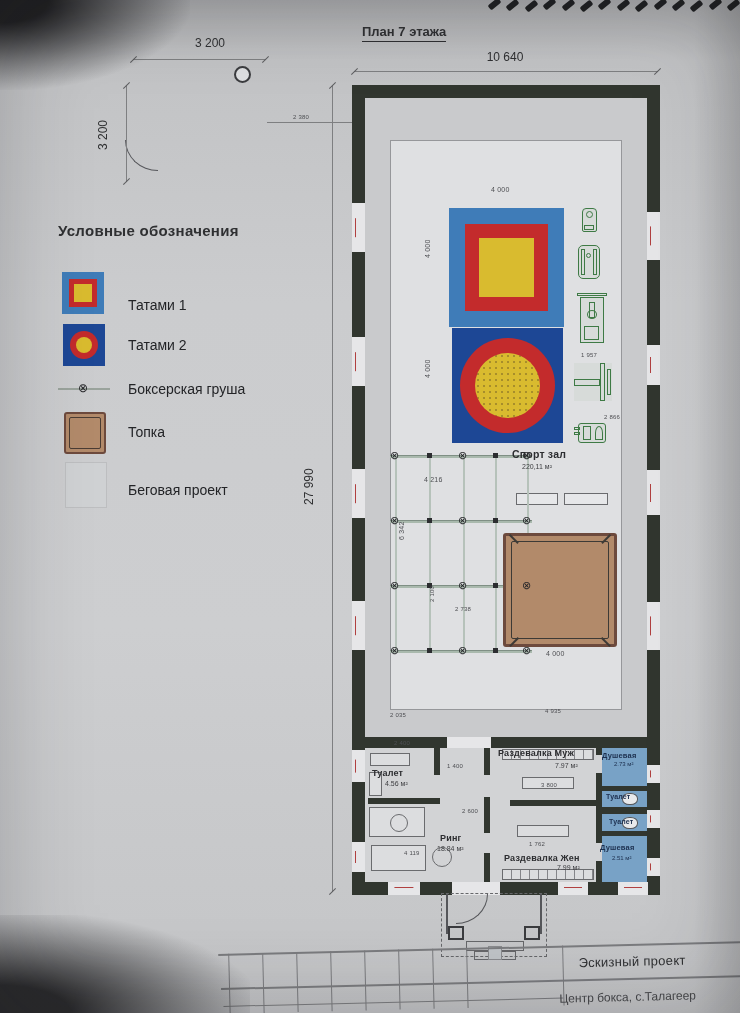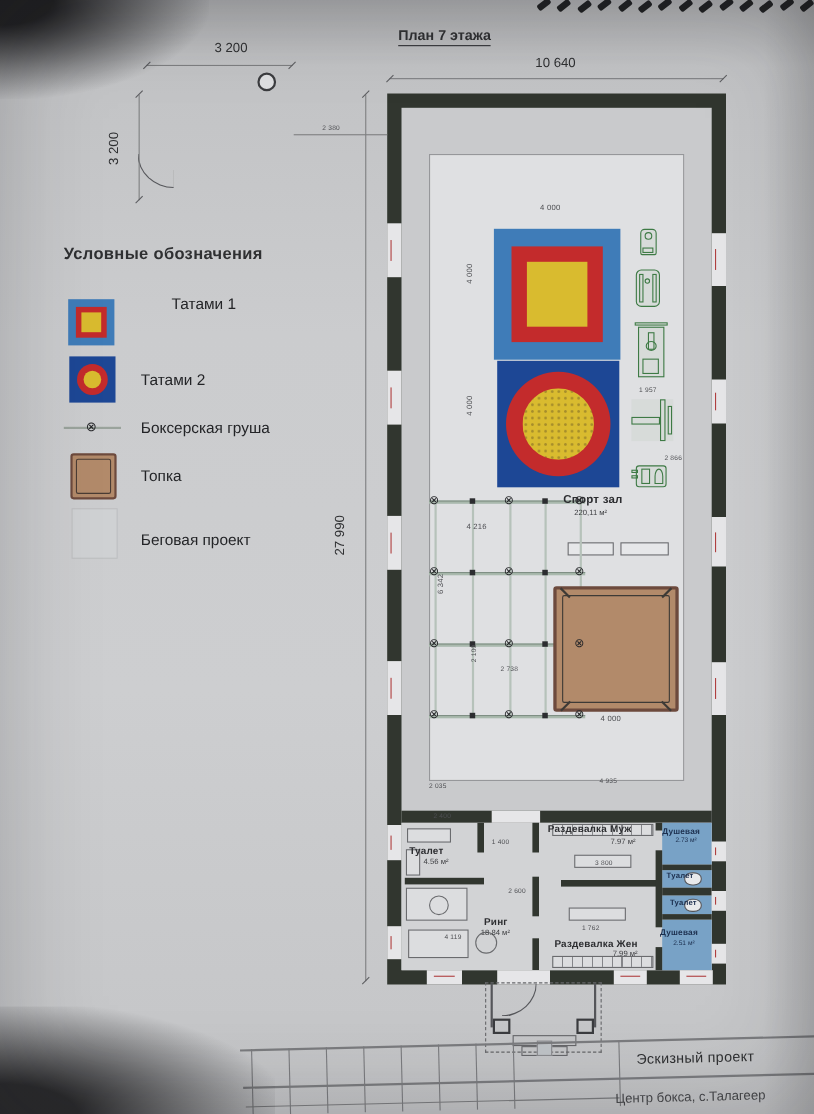--- a/index.html
+++ b/index.html
@@ -48,21 +48,21 @@
   <div class="arc" style="left:125px;top:140px;width:33px;height:31px;border-left:1.5px solid #55565a;border-bottom:1.5px solid #55565a;border-bottom-left-radius:100% 100%;"></div>
   <div class="abs" style="left:234px;top:66px;width:17px;height:17px;border:2.5px solid #3b3c3f;border-radius:50%;background:#dedfe1;box-sizing:border-box;"></div>
 
   <div>
     <div class="txt" style="left:58px;top:222px;font-size:15px;font-weight:bold;letter-spacing:.3px;">Условные обозначения</div>
 
     <div class="abs" style="left:62px;top:272px;width:42px;height:42px;background:var(--tatami1_blue);">
       <div class="abs" style="inset:7px;background:var(--mat_red);"></div>
       <div class="abs" style="inset:12px;background:var(--mat_yellow);"></div>
     </div>
-    <div class="legend-label" style="left:128px;top:268px;margin-left:28px;">Татами 1</div>
+    <div class="legend-label" style="left:128px;top:297px;">Татами 1</div>
 
     <div class="abs" style="left:63px;top:324px;width:42px;height:42px;background:var(--tatami2_navy);">
       <div class="abs" style="left:7px;top:7px;width:28px;height:28px;border-radius:50%;background:var(--mat_red);"></div>
       <div class="abs" style="left:13px;top:13px;width:16px;height:16px;border-radius:50%;background:var(--mat_yellow);"></div>
     </div>
     <div class="legend-label" style="left:128px;top:337px;">Татами 2</div>
 
     <div class="abs" style="left:58px;top:382px;width:52px;height:14px;">
       <div class="abs" style="left:0;top:6px;width:52px;height:2px;background:#9aa39c;"></div>
       <div class="abs txt" style="left:20px;top:-1px;font-size:12px;color:#242528;">⊗</div>

